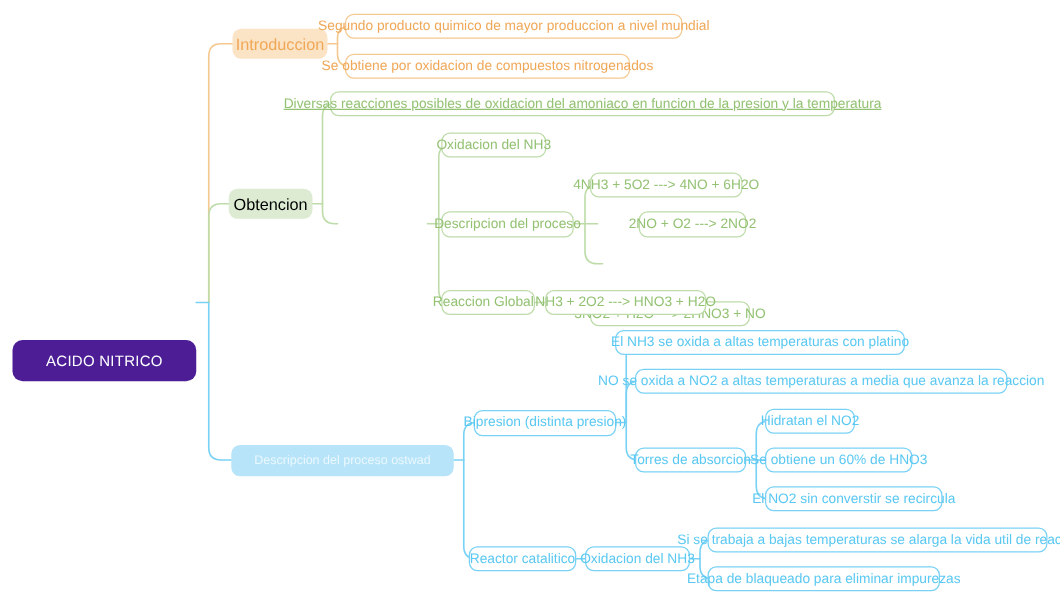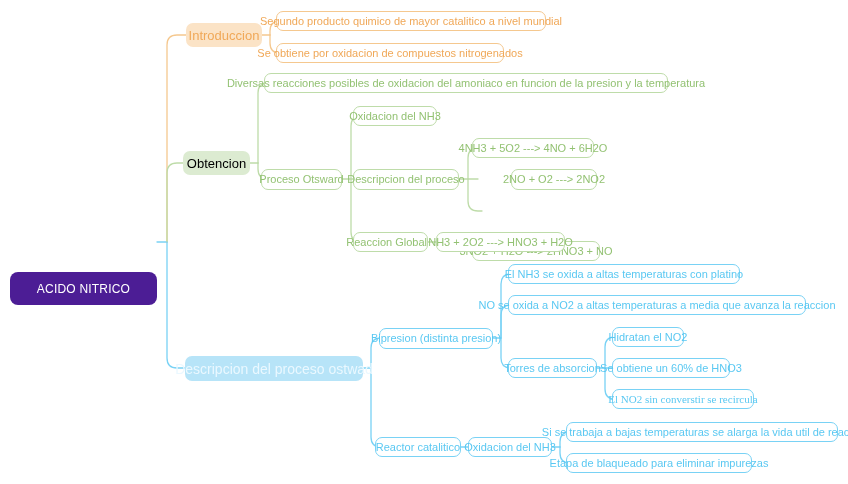--- a/index.html
+++ b/index.html
@@ -28,21 +28,21 @@
     color:#ffffff;
     font-size:12px;
     border-radius:8px;
     letter-spacing:.2px;
     margin-top:46px;
   }
 
   
   .fill-orange{background:#fbe3c6;color:#f0a858;font-size:13px;}
   .fill-green {background:#dcebd1;color:#000000;font-size:13px;}
-  .fill-blue  {background:#b7e4f8;color:#eaf8ff;font-size:14px;}
+  .fill-blue  {background:#b7e4f8;color:#eaf8ff;font-size:10px;}
 
   
   .out-orange{background:#fff;border:1px solid #f5c88f;color:#f0a858;font-size:11px;}
   .out-green {background:#fff;border:1px solid #bedca9;color:#93c273;font-size:11px;}
   .out-blue  {background:#fff;border:1px solid #79d2f5;color:#5ac8f2;font-size:11px;}
 </style>
 </head>
 <body>
 
 <div id="canvas">
@@ -102,38 +102,35 @@
 
   <div class="node root" style="left:10px;top:226px;width:147px;height:33px;">
     <span>ACIDO NITRICO</span>
   </div>
 
   <div class="node fill-orange" style="left:186px;top:23px;width:76px;height:24px;">
     <span>Introduccion</span>
   </div>
 
   <div class="node out-orange" style="left:276px;top:11px;width:270px;height:20px;">
-    <span>Segundo producto quimico de mayor catalitico a nivel mundial</span>
+    <span>Segundo producto quimico de mayor produccion a nivel mundial</span>
   </div>
 
   <div class="node out-orange" style="left:276px;top:43px;width:228px;height:20px;">
     <span>Se obtiene por oxidacion de compuestos nitrogenados</span>
   </div>
 
   <div class="node fill-green" style="left:183px;top:151px;width:67px;height:24px;">
     <span>Obtencion</span>
   </div>
 
-  <div class="node out-green" style="left:264px;top:73px;width:404px;height:20px;">
+  <div class="node out-green" style="left:264px;top:73px;width:404px;height:20px;text-decoration:underline;">
     <span>Diversas reacciones posibles de oxidacion del amoniaco en funcion de la presion y la temperatura</span>
   </div>
 
-  <div class="node out-green" style="left:261px;top:169px;width:81px;height:21px;">
-    <span>Proceso Otsward</span>
-  </div>
 
   <div class="node out-green" style="left:353px;top:106px;width:84px;height:20px;">
     <span>Oxidacion del NH3</span>
   </div>
 
   <div class="node out-green" style="left:353px;top:169px;width:106px;height:21px;">
     <span>Descripcion del proceso</span>
   </div>
 
   <div class="node out-green" style="left:472px;top:138px;width:122px;height:20px;">
@@ -157,41 +154,41 @@
   </div>
 
   <div class="node fill-blue" style="left:185px;top:356px;width:178px;height:25px;">
     <span>Descripcion del proceso ostwad</span>
   </div>
 
   <div class="node out-blue" style="left:379px;top:328px;width:114px;height:21px;">
     <span>Bipresion (distinta presion)</span>
   </div>
 
-  <div class="node out-blue" style="left:508px;top:264px;width:232px;height:20px;">
+  <div class="node out-blue" style="left:492px;top:264px;width:232px;height:20px;">
     <span>El NH3 se oxida a altas temperaturas con platino</span>
   </div>
 
   <div class="node out-blue" style="left:508px;top:295px;width:298px;height:20px;">
     <span>NO se oxida a NO2 a altas temperaturas a media que avanza la reaccion</span>
   </div>
 
   <div class="node out-blue" style="left:508px;top:358px;width:89px;height:20px;">
     <span>Torres de absorcion</span>
   </div>
 
   <div class="node out-blue" style="left:612px;top:327px;width:72px;height:20px;">
     <span>Hidratan el NO2</span>
   </div>
 
   <div class="node out-blue" style="left:612px;top:358px;width:118px;height:20px;">
     <span>Se obtiene un 60% de HNO3</span>
   </div>
 
-  <div class="node out-blue" style="left:612px;top:389px;width:142px;height:20px;font-family:Liberation Serif, serif;">
+  <div class="node out-blue" style="left:612px;top:389px;width:142px;height:20px;">
     <span>El NO2 sin converstir se recircula</span>
   </div>
 
   <div class="node out-blue" style="left:375px;top:437px;width:86px;height:20px;">
     <span>Reactor catalitico</span>
   </div>
 
   <div class="node out-blue" style="left:468px;top:437px;width:84px;height:20px;">
     <span>Oxidacion del NH3</span>
   </div>

